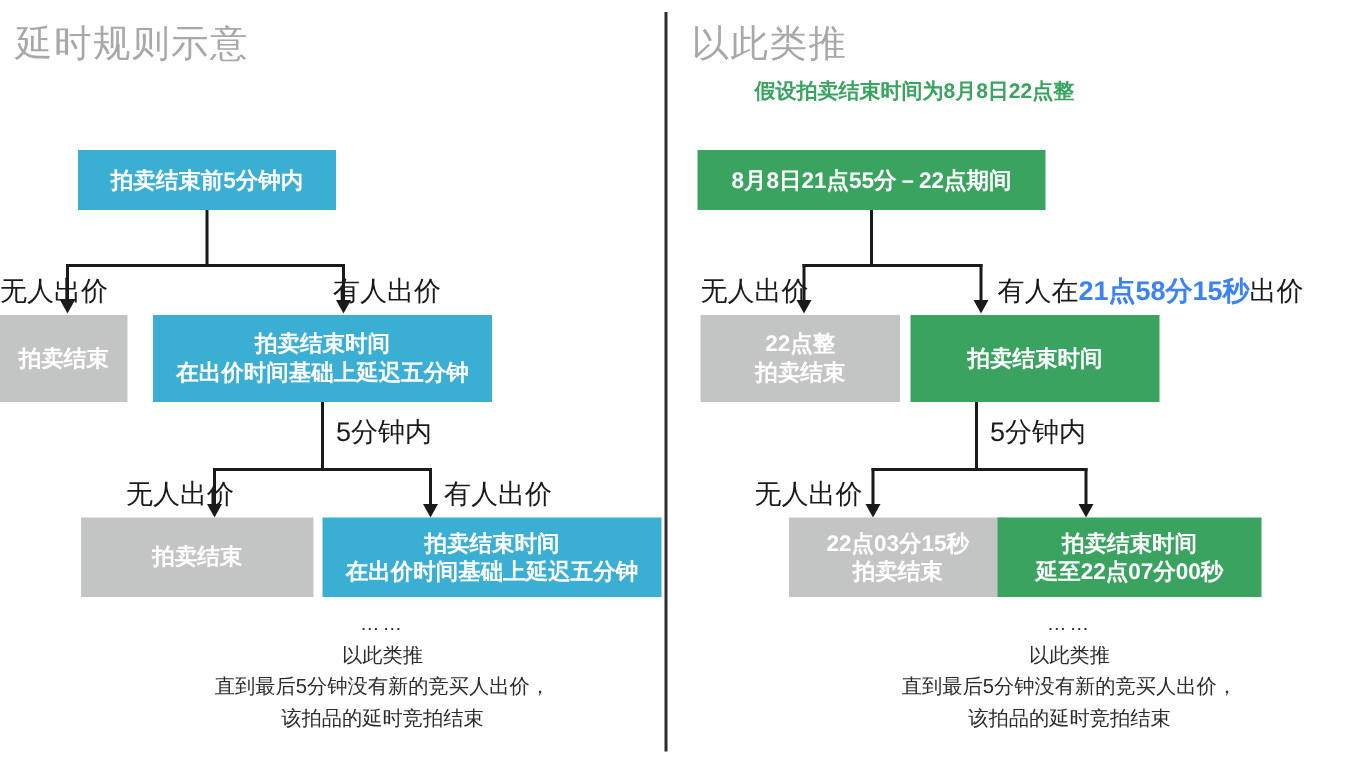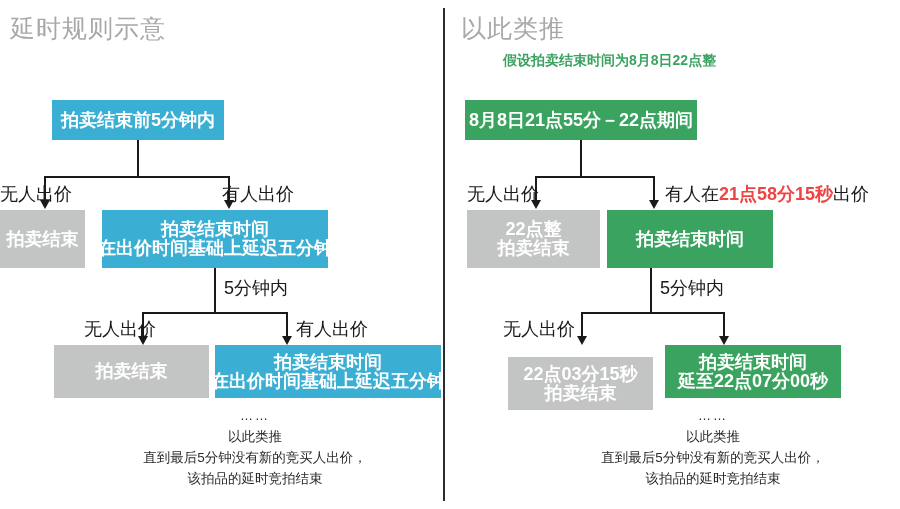--- a/index.html
+++ b/index.html
@@ -57,21 +57,21 @@
   
   .box {
     position: absolute;
     box-sizing: border-box;
     display: flex;
     flex-direction: column;
     align-items: center;
     justify-content: center;
     color: #ffffff;
     font-weight: bold;
-    font-size: 18px;
+    font-size: 15px;
     line-height: 19px;
     text-align: center;
     white-space: nowrap;
   }
   .box.blue  { background: #3bafd3; }
   .box.green { background: #3aa360; }
   .box.gray  { background: #c3c5c4; }
   .box .line { display: block; }
 
   
@@ -94,21 +94,21 @@
     border-top: 9px solid #1a1a1a;
   }
 
   
   .edge-label {
     position: absolute;
     font-size: 18px;
     color: #1a1a1a;
     white-space: nowrap;
   }
-  .hl { color: #ef4444; font-weight: bold; }
+  .hl { color: #3b82f6; font-weight: bold; }
 
   
   .footer {
     position: absolute;
     text-align: center;
     font-size: 13.5px;
     line-height: 21px;
     color: #2b2b2b;
     white-space: nowrap;
   }
@@ -213,21 +213,21 @@
     <div class="edge-label" style="left:217px; top:276px;">5分钟内</div>
 
     <div class="hline" style="left:138px; top:312px; width:144px;"></div>
     <div class="vline" style="left:138px; top:312px; height:28px;"></div>
     <div class="vline" style="left:280px; top:312px; height:28px;"></div>
     <div class="arrow" style="left:134px; top:336px;"></div>
     <div class="arrow" style="left:276px; top:336px;"></div>
 
     <div class="edge-label" style="left:60px; top:317px;">无人出价</div>
 
-    <div class="box gray" style="left:65px; top:345px; width:145px; height:53px;margin-top:12px;">
+    <div class="box gray" style="left:83px; top:345px; width:145px; height:53px;">
       <span class="line">22点03分15秒</span>
       <span class="line">拍卖结束</span>
     </div>
     <div class="box green" style="left:222px; top:345px; width:176px; height:53px;">
       <span class="line">拍卖结束时间</span>
       <span class="line">延至22点07分00秒</span>
     </div>
 
     <div class="footer" style="left:85px; top:405px; width:370px;">
       <span class="dots">……</span>

